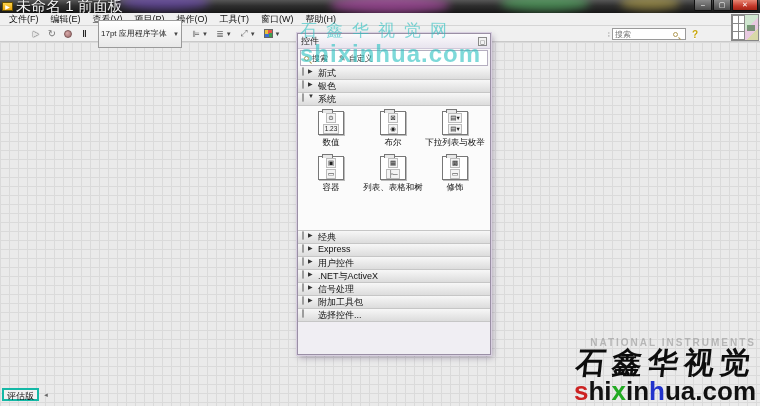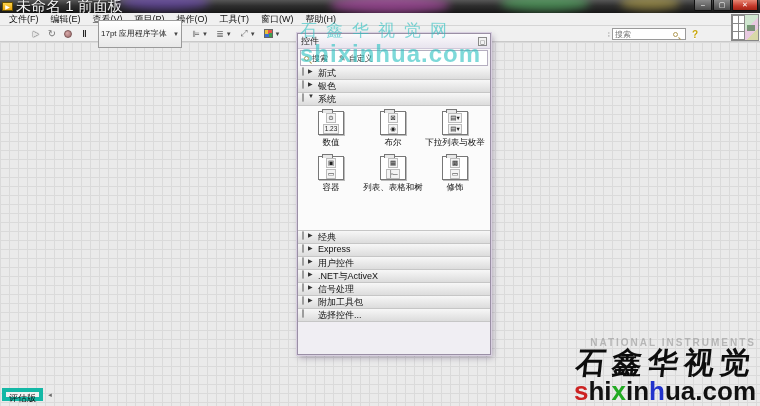--- a/index.html
+++ b/index.html
@@ -81,21 +81,21 @@
   .wm-top { position:absolute; left:300px; top:22px; z-index:6; color:rgba(46,194,194,.62); pointer-events:none; line-height:1;}
   .wm-top .l1 { font-size:17px; letter-spacing:9px; font-weight:normal;}
   .wm-top .l2 { font-size:24px; font-weight:bold; margin-top:3px; letter-spacing:1px;}
   .wm-br { position:absolute; right:4px; bottom:2px; z-index:4; text-align:right; pointer-events:none;}
   .wm-ni { font-size:10px; color:rgba(120,120,120,.45); font-weight:bold; letter-spacing:2px;}
   .wm-cn { font-family:"DejaVu Serif","Liberation Serif",serif; font-size:30px; font-weight:bold; color:#0d0d0d; letter-spacing:6px; line-height:1; transform:skewX(-6deg);}
   .wm-en { font-size:26px; font-weight:bold; line-height:1; letter-spacing:0; }
 
   
   .statusbox { position:absolute; left:2px; top:388px; z-index:2; display:flex; align-items:center;}
-  .statusbox .box { border:4px solid #14b8a6; background:#f2f2f2; font-size:9px; padding:0 3px; height:13px; line-height:12px; color:#111;}
+  .statusbox .box { border:2px solid #14b8a6; background:#f2f2f2; font-size:9px; padding:0 3px; height:13px; line-height:12px; color:#111;}
   .scroll-arrow { margin-left:4px; font-size:6px; color:#666; }
 </style>
 </head>
 <body>
 
 <div class="workarea"></div>
 
 <div class="titlebar">
   <div class="smudge sm1"></div>
   <div class="smudge sm2"></div>

